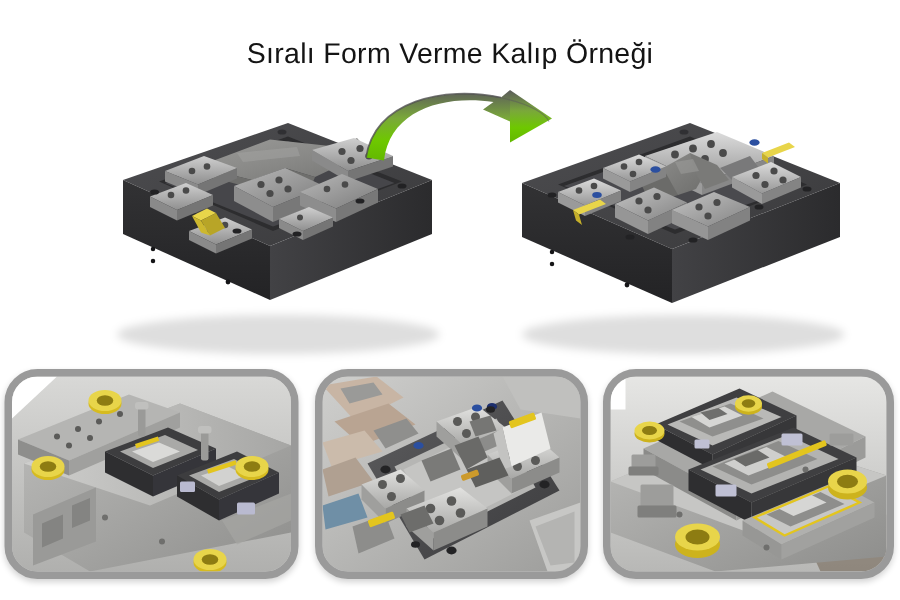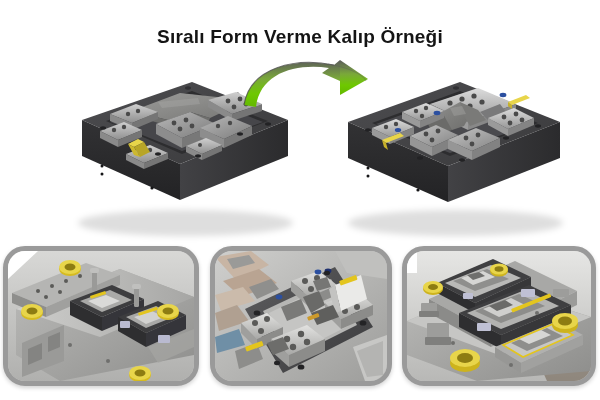--- a/index.html
+++ b/index.html
@@ -9,21 +9,21 @@
     font-family:"Liberation Sans", sans-serif;
     overflow:hidden;
     position:relative;
   }
   #stage{position:relative;width:600px;height:400px;overflow:hidden;background:#fff;}
 
   
   .title{
     position:absolute;left:0;top:26px;width:600px;
     text-align:center;
-    font-size:19px;font-weight:bold;color:#141414;
+    font-size:19px;font-weight:normal;color:#141414;
     letter-spacing:.2px;
     font-family:"Liberation Sans", sans-serif;
   }
 
   
   .hero{position:absolute;left:0;top:60px;width:600px;height:180px;}
 
   .model{position:absolute;}
   .model svg{display:block;}
 

